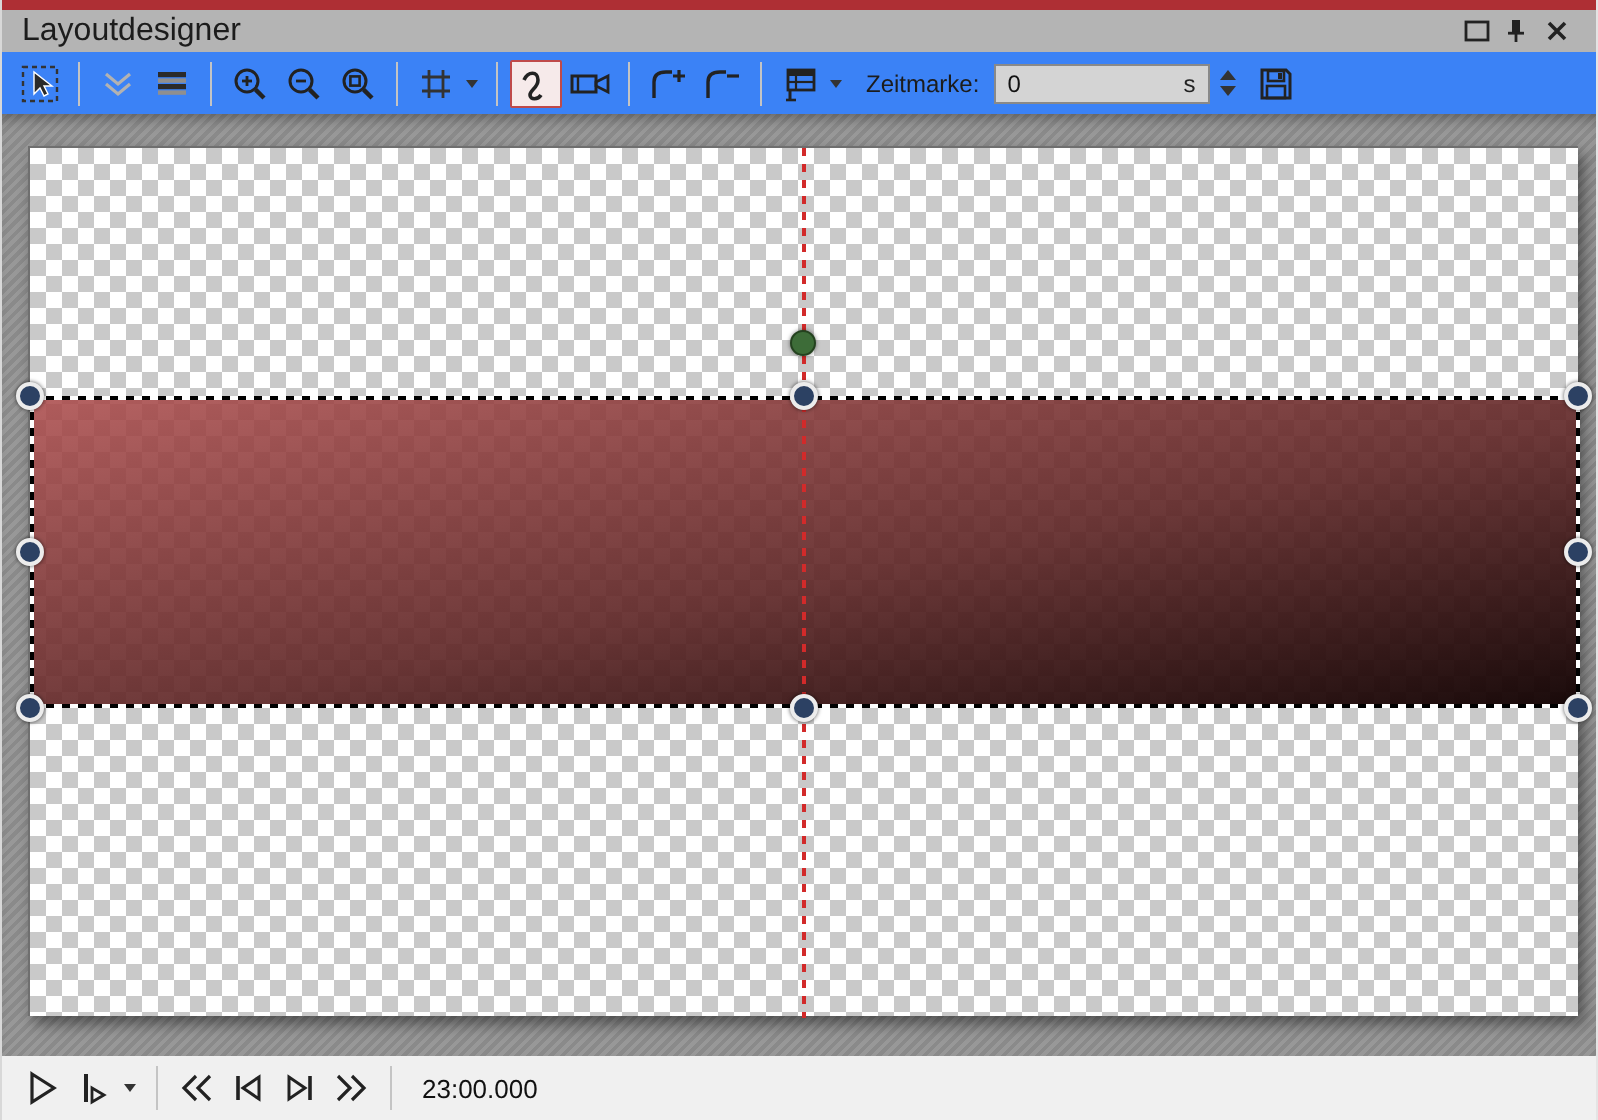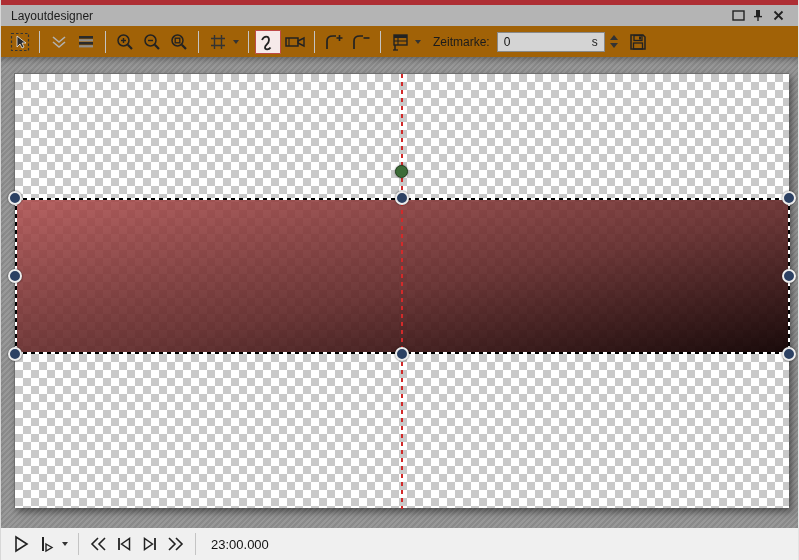--- a/index.html
+++ b/index.html
@@ -4,26 +4,26 @@
 <style>
   * { margin:0; padding:0; box-sizing:border-box; }
   html,body { width:799px; height:560px; background:#f0f0f0; }
   body { font-family:"Liberation Sans", sans-serif; }
   .window { position:relative; width:799px; height:560px; background:#f0f0f0; overflow:hidden;
             display:flex; flex-direction:column; border-left:1px solid #d8d8d8; border-right:1px solid #e4e4e4;}
   
   .accent { height:5px; background:#ae2f34; flex:0 0 auto; }
   .titlebar { height:21px; background:#b4b4b4; display:flex; align-items:center;
               padding:0 10px; flex:0 0 auto; }
-  .titlebar .title { font-size:12px; color:#1c1c1c; }
+  .titlebar .title { font-size:16px; color:#1c1c1c; }
   .titlebar .spacer { flex:1; }
   .winbtn { width:20px; height:18px; display:flex; align-items:center; justify-content:center; cursor:default; }
   .winbtn svg { display:block; }
   
-  .toolbar { height:31px; background:#a16207; display:flex; align-items:center;
+  .toolbar { height:31px; background:#3b82f6; display:flex; align-items:center;
              padding:0 6px; flex:0 0 auto; gap:1px; }
   .tbtn { width:26px; height:24px; display:flex; align-items:center; justify-content:center;
           border:1px solid transparent; border-radius:1px; }
   .tbtn.selected { border:1px solid #bf4a4a; background:#f6eaea; }
   .tsep { width:1px; height:22px; background:#c4c4c4; margin:0 5px; flex:0 0 auto; }
   .caret { width:0; height:0; border-left:3.5px solid transparent; border-right:3.5px solid transparent;
            border-top:4px solid #333; margin:0 3px 0 1px; }
   .tlabel { font-size:12px; color:#1c1c1c; margin:0 6px 0 8px; }
   .tfield { width:108px; height:20px; background:#d4d4d4; border:1px solid #898989;
             display:flex; align-items:center; padding:0 6px; font-size:12px; color:#111; }

